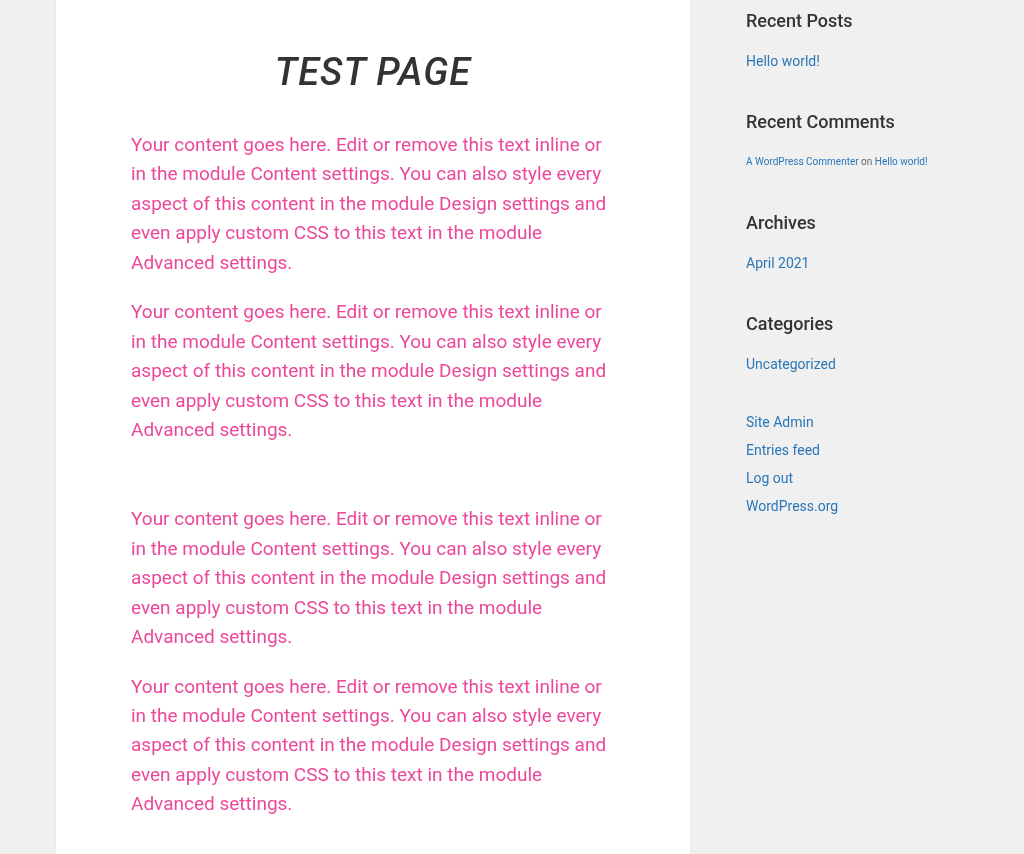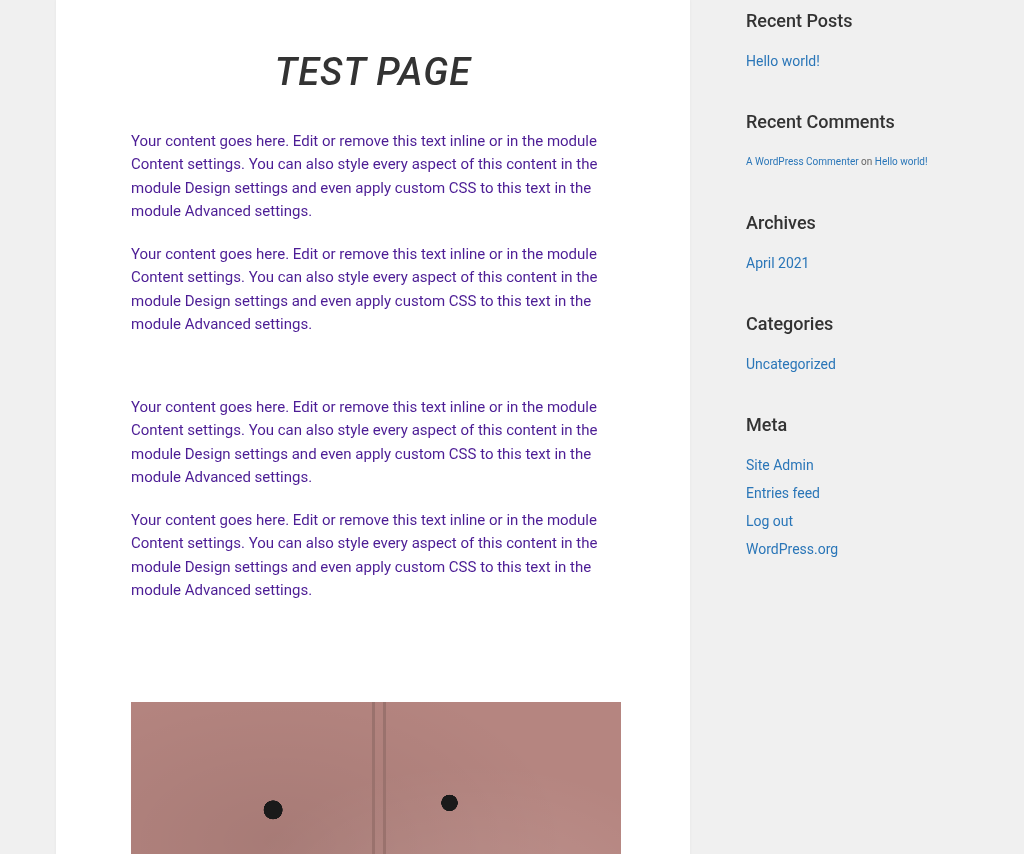--- a/index.html
+++ b/index.html
@@ -24,23 +24,23 @@
     .page-title {
       text-align: center;
       font-size: 38px;
       font-weight: 500;
       color: #333;
       margin: 10px 0 36px 0;
       letter-spacing: 1px;
       font-style: italic;
     }
     .content-paragraph {
-      font-size: 15px;
+      font-size: 19px;
       line-height: 1.55;
-      color: #4c1d95;
+      color: #ec4899;
       margin-bottom: 20px;
     }
     .content-gap {
       height: 40px;
     }
     .content-gap-large {
       height: 60px;
     }
     .hero-image {
       width: 490px;
@@ -163,21 +163,20 @@
   <div class="widget">
     <h3 class="widget-title">Categories</h3>
     <ul class="widget-list">
       <li>
           <a class="widget-link">Uncategorized</a>
         </li>
     </ul>
   </div>
 
   <div class="widget">
-    <h3 class="widget-title">Meta</h3>
     <ul class="widget-list">
       <li>
           <a class="widget-link">Site Admin</a>
         </li>
       <li>
           <a class="widget-link">Entries feed</a>
         </li>
       <li>
           <a class="widget-link">Log out</a>
         </li>

